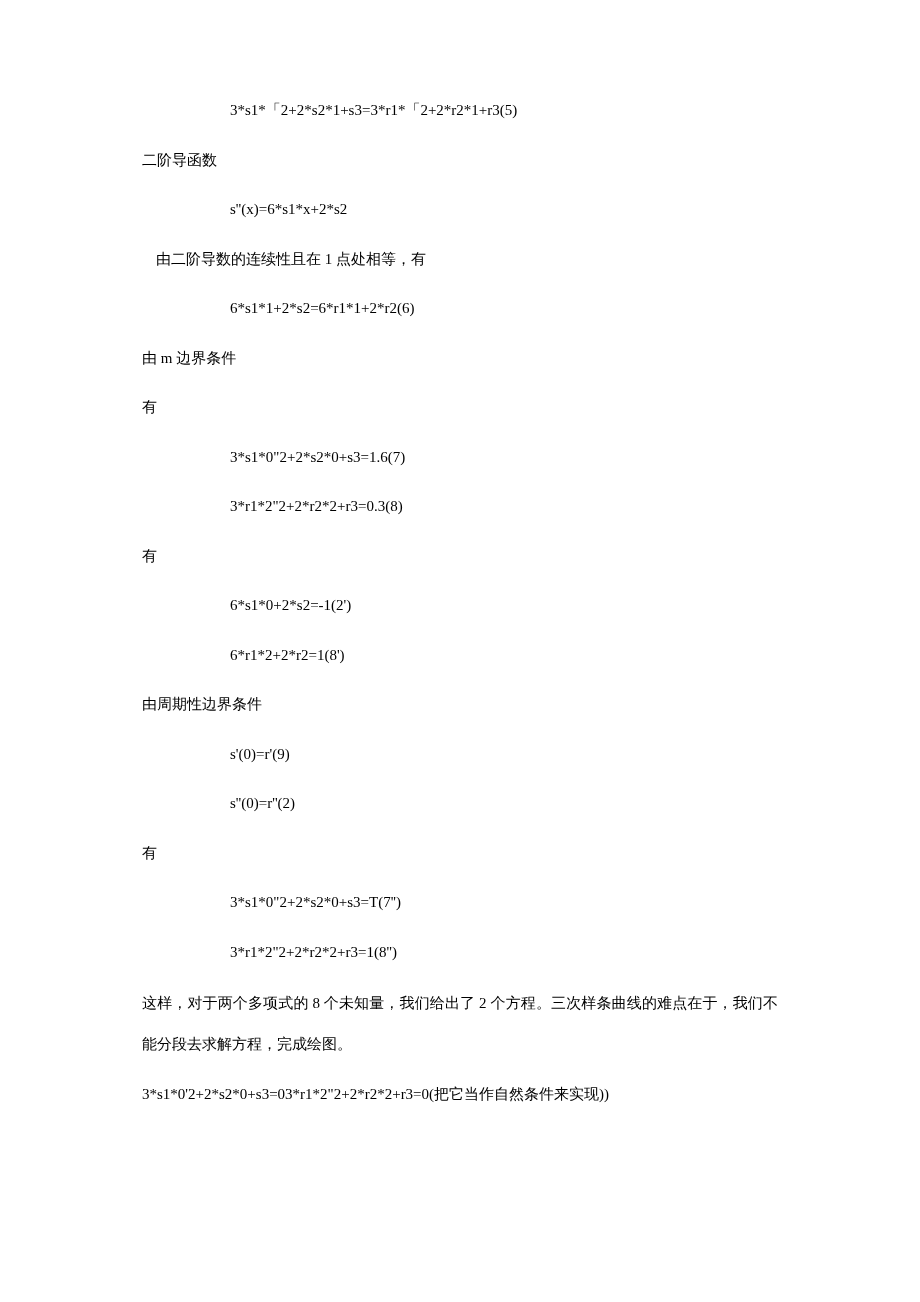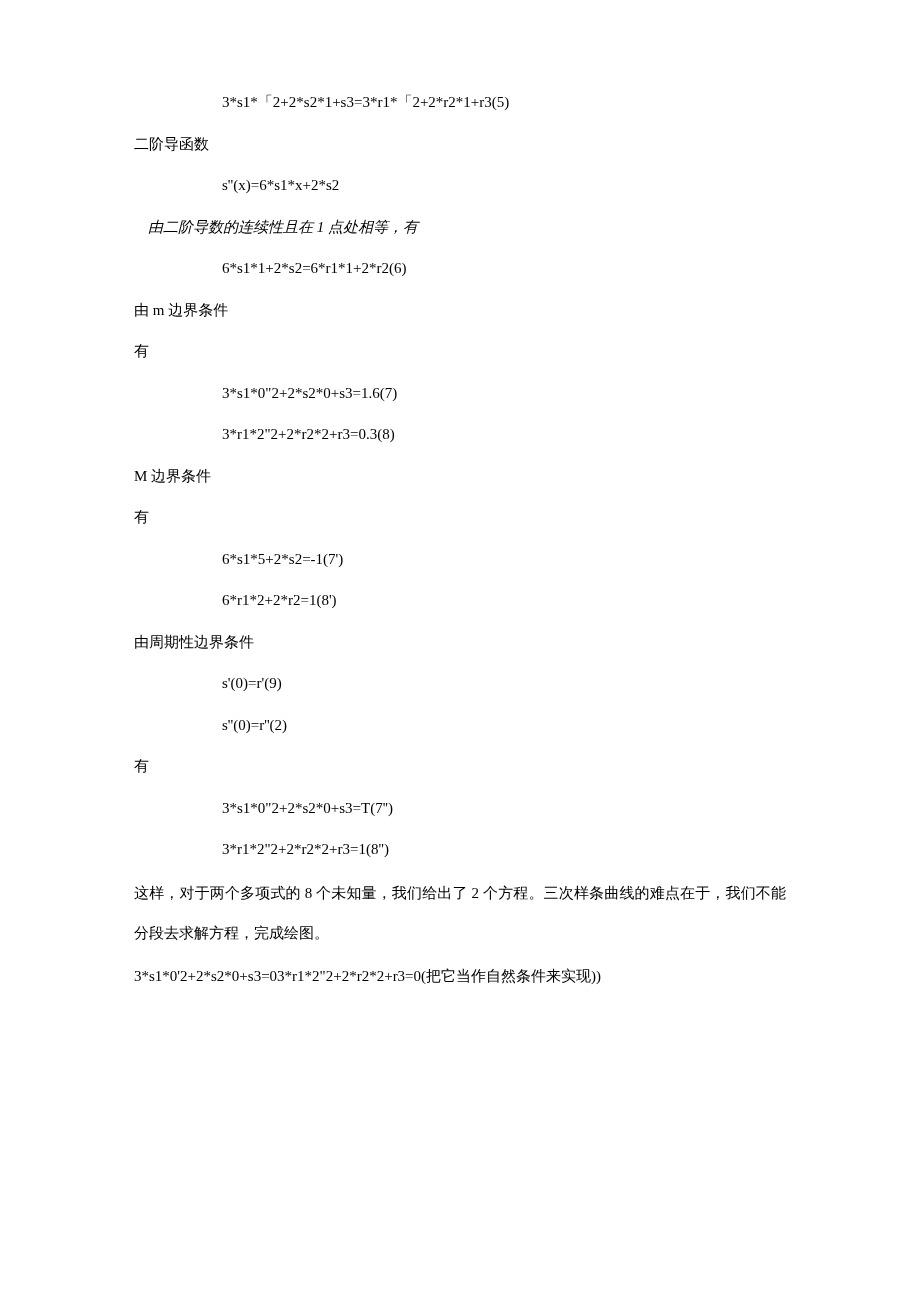--- a/index.html
+++ b/index.html
@@ -9,53 +9,51 @@
       padding: 0;
       font-family: "SimSun", "宋体", serif;
       font-size: 15px;
       color: #000;
       line-height: 1.6;
     }
     .page {
       padding: 80px 130px 60px 130px;
     }
     .line {
-      margin: 4px;
+      margin: 12px;
       line-height: 2.5;
       white-space: nowrap;
     }
     .indented {
       padding-left: 88px;
     }
     .indent-small {
       padding-left: 14px;
-      font-style: italic;
     }
     .para {
       line-height: 2.7;
       white-space: normal;
       text-align: justify;
     }
   </style>
 </head>
 <body>
 
 <div class="page">
   <p class="line indented">3*s1*「2+2*s2*1+s3=3*r1*「2+2*r2*1+r3(5)</p>
   <p class="line">二阶导函数</p>
   <p class="line indented">s''(x)=6*s1*x+2*s2</p>
   <p class="line indent-small">由二阶导数的连续性且在 1 点处相等，有</p>
   <p class="line indented">6*s1*1+2*s2=6*r1*1+2*r2(6)</p>
   <p class="line">由 m 边界条件</p>
   <p class="line">有</p>
   <p class="line indented">3*s1*0"2+2*s2*0+s3=1.6(7)</p>
   <p class="line indented">3*r1*2"2+2*r2*2+r3=0.3(8)</p>
-  <p class="line">M 边界条件</p>
   <p class="line">有</p>
-  <p class="line indented">6*s1*5+2*s2=-1(7')</p>
+  <p class="line indented">6*s1*0+2*s2=-1(2')</p>
   <p class="line indented">6*r1*2+2*r2=1(8')</p>
   <p class="line">由周期性边界条件</p>
   <p class="line indented">s'(0)=r'(9)</p>
   <p class="line indented">s''(0)=r''(2)</p>
   <p class="line">有</p>
   <p class="line indented">3*s1*0"2+2*s2*0+s3=T(7'')</p>
   <p class="line indented">3*r1*2"2+2*r2*2+r3=1(8'')</p>
   <p class="line para">这样，对于两个多项式的 8 个未知量，我们给出了 2 个方程。三次样条曲线的难点在于，我们不能分段去求解方程，完成绘图。</p>
   <p class="line">3*s1*0'2+2*s2*0+s3=03*r1*2"2+2*r2*2+r3=0(把它当作自然条件来实现))</p>
 </div>

